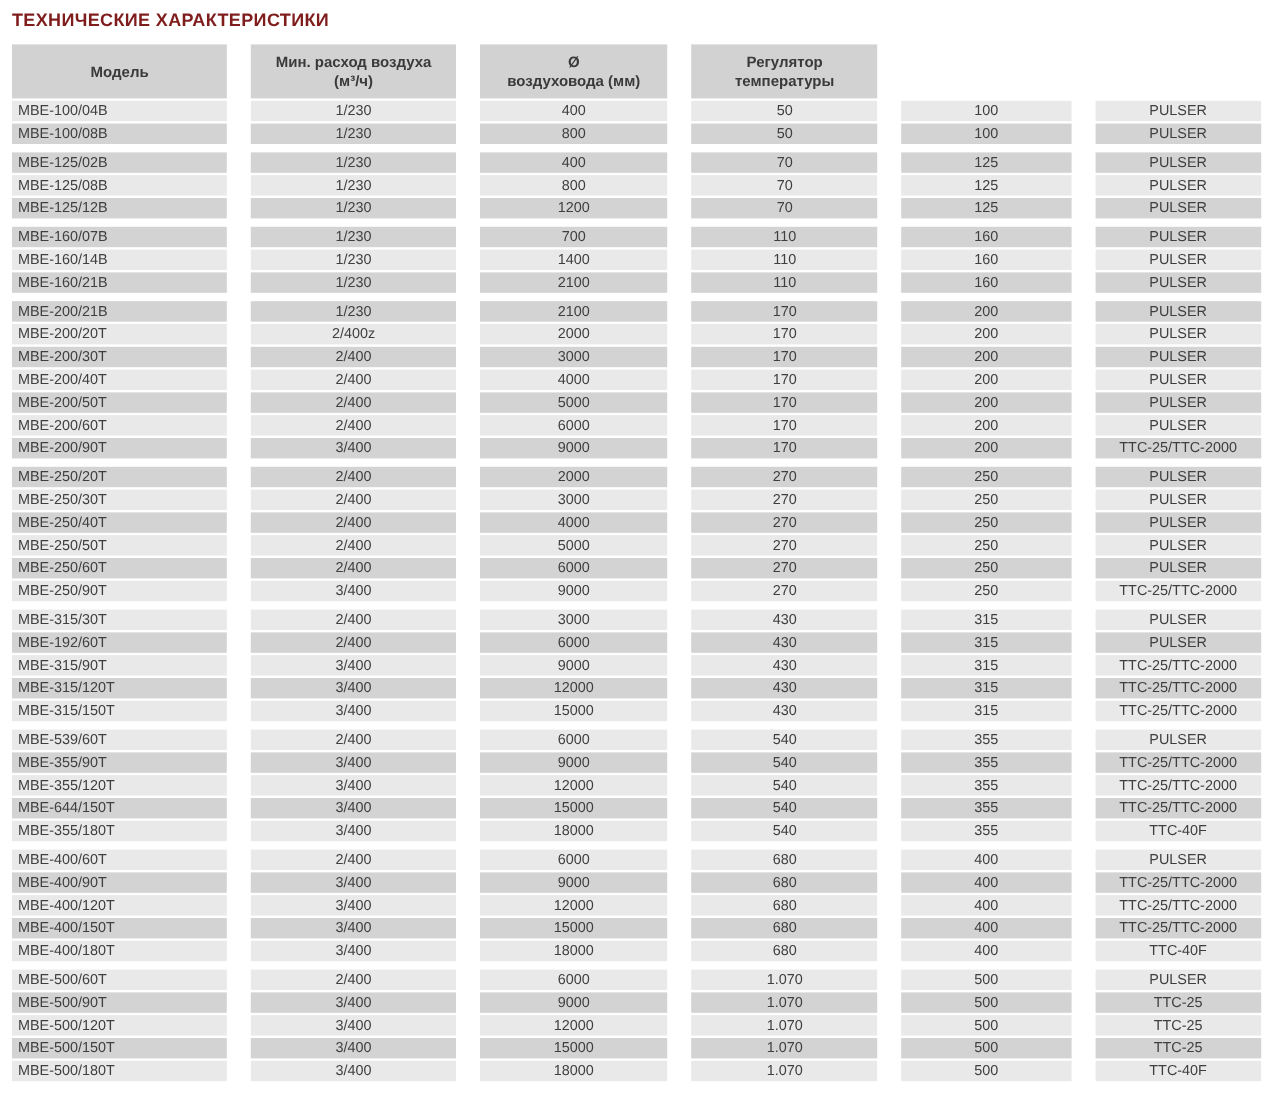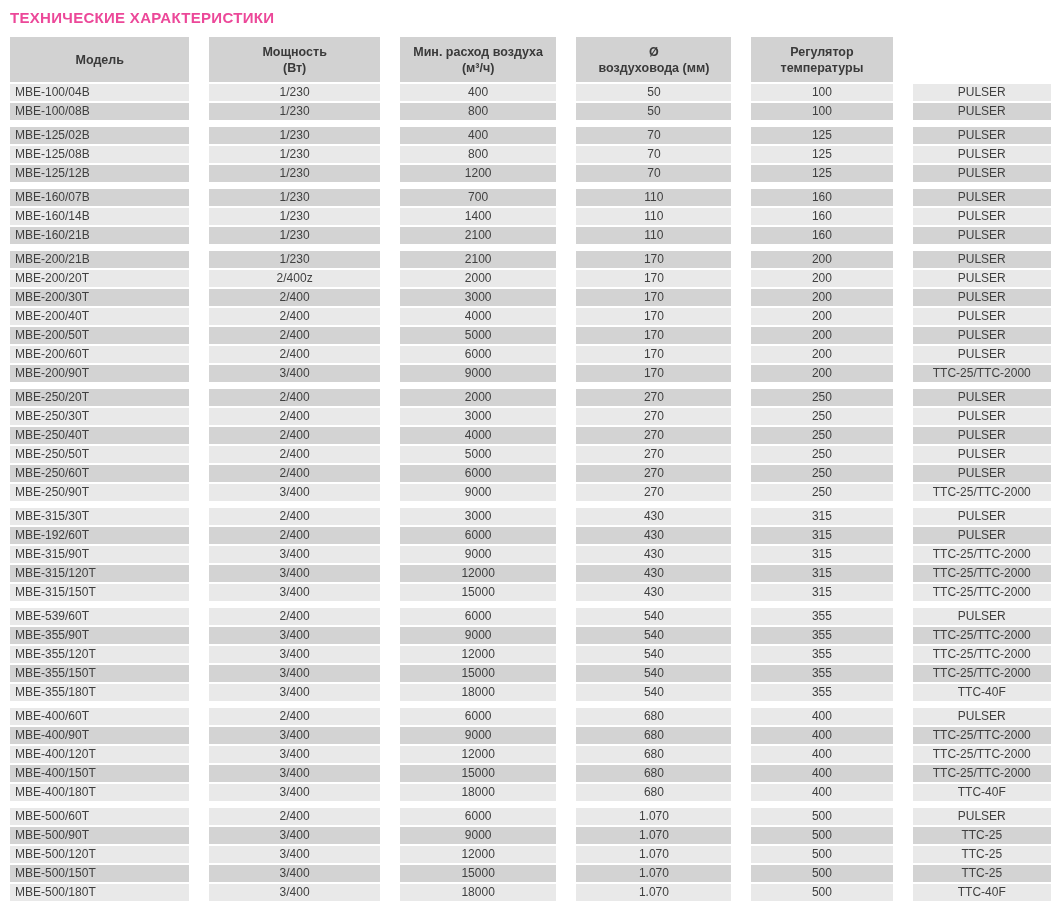--- a/index.html
+++ b/index.html
@@ -8,21 +8,21 @@
     background: #ffffff;
     font-family: "Liberation Sans", sans-serif;
   }
   .page {
     width: 1061px;
     box-sizing: border-box;
   }
   .page-title {
     font-size: 15px;
     font-weight: bold;
-    color: #ec4899;
+    color: #7f1d1d;
     letter-spacing: 0.3px;
     margin: 9px 0 11px 10px;
   }
   .spec-table {
     margin: 0 10px;
   }
   .grid-row {
     display: grid;
     grid-template-columns: 197fr 187fr 172fr 170fr 155fr 152fr;
     column-gap: 20px;
@@ -73,24 +73,20 @@
 
 <div class="page">
   <div class="page-title">ТЕХНИЧЕСКИЕ ХАРАКТЕРИСТИКИ</div>
 
   <div class="spec-table">
     <div class="grid-row header-row" id="header-row">
         <div class="hcell">
           <span>Модель</span>
         </div>
         <div class="hcell">
-          <span>Мощность</span>
-          <span>(Вт)</span>
-        </div>
-        <div class="hcell">
           <span>Мин. расход воздуха</span>
           <span>(м³/ч)</span>
         </div>
         <div class="hcell">
           <span>Ø</span>
           <span>воздуховода (мм)</span>
         </div>
         <div class="hcell">
           <span>Регулятор</span>
           <span>температуры</span>
@@ -336,21 +332,21 @@
           </div>
           <div class="grid-row data-row light">
             <div class="cell model">MBE-355/120T</div>
             <div class="cell">3/400</div>
             <div class="cell">12000</div>
             <div class="cell">540</div>
             <div class="cell">355</div>
             <div class="cell">TTC-25/TTC-2000</div>
           </div>
           <div class="grid-row data-row dark">
-            <div class="cell model">MBE-355/150T</div>
+            <div class="cell model">MBE-644/150T</div>
             <div class="cell">3/400</div>
             <div class="cell">15000</div>
             <div class="cell">540</div>
             <div class="cell">355</div>
             <div class="cell">TTC-25/TTC-2000</div>
           </div>
           <div class="grid-row data-row light">
             <div class="cell model">MBE-355/180T</div>
             <div class="cell">3/400</div>
             <div class="cell">18000</div>

